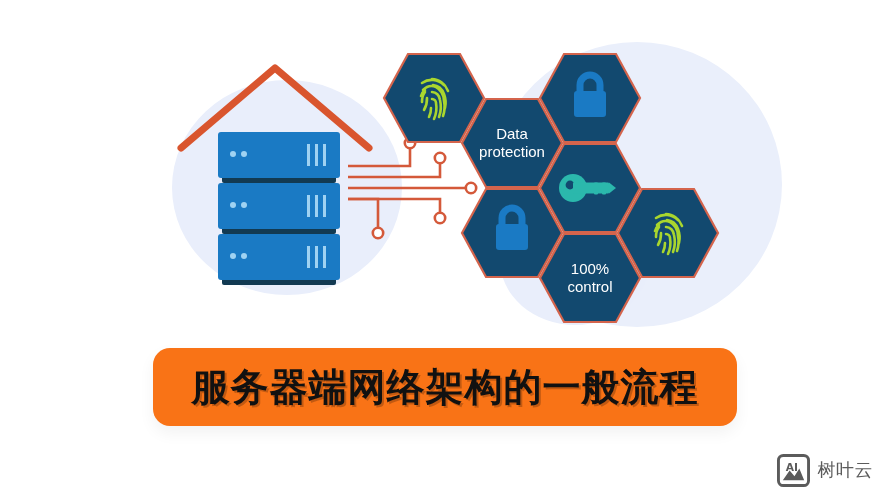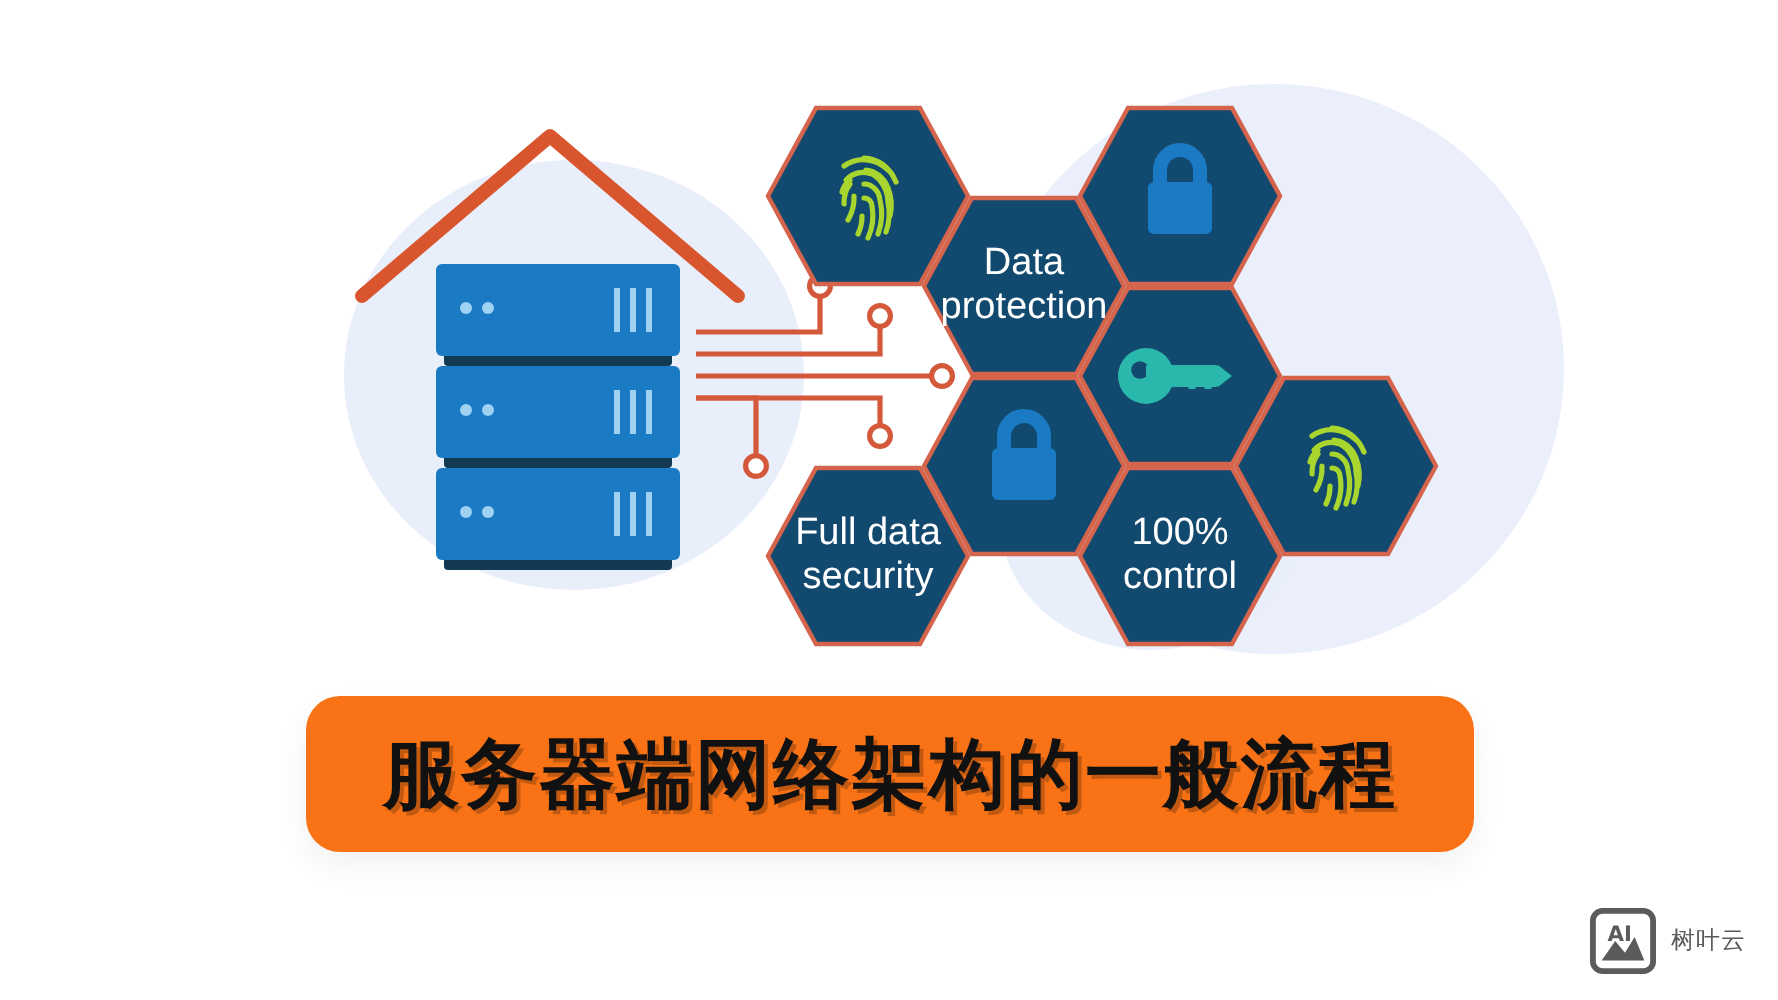--- a/index.html
+++ b/index.html
@@ -44,21 +44,21 @@
 
   
   #circuit{position:absolute;left:348px;top:132px;width:130px;height:110px;}
 
   
   #hive{position:absolute;left:382px;top:52px;width:320px;height:270px;}
   .hex{position:absolute;width:104px;height:92px;}
   .hex-label{
     position:absolute;inset:0;display:flex;flex-direction:column;
     align-items:center;justify-content:center;
-    color:#ffffff;font-size:19px;line-height:1.18;text-align:center;
+    color:#ffffff;font-size:15px;line-height:1.18;text-align:center;
     pointer-events:none;
   }
   .hex-label span{display:block;}
 
   
   #banner{
     position:absolute;left:153px;top:348px;width:584px;height:78px;
     background:#f97316;border-radius:17px;
     box-shadow:0 7px 16px rgba(0,0,0,.055);
     display:flex;align-items:center;justify-content:center;
@@ -70,21 +70,21 @@
     white-space:nowrap;
   }
 
   
   #watermark{
     position:absolute;right:16px;bottom:12px;height:36px;
     display:flex;align-items:center;gap:8px;
   }
   #wm-icon{width:33px;height:33px;display:block;}
   #wm-text{
-    color:#5b5b5b;font-size:12px;font-weight:500;
+    color:#5b5b5b;font-size:18px;font-weight:500;
     font-family:"DejaVu Sans","Liberation Sans",sans-serif;
     letter-spacing:.5px;
   }
 </style>
 </head>
 <body>
 
 <div id="stage">
 
   <div class="blob" id="blob-left"></div>
@@ -226,29 +226,20 @@
           <path d="M-13,-2 a10,11 0 0 1 4,-6"></path>
           <path d="M-2,-6 a8,9 0 0 1 8,8 a25,27 0 0 1 -1,17"></path>
           <path d="M-12,4 a14,15 0 0 1 3,-10"></path>
           <path d="M-10,12 a22,22 0 0 0 3,-12"></path>
           <path d="M-2,1 a4,4 0 0 1 4,4 a27,27 0 0 1 -2,16"></path>
           <path d="M-5,19 a20,20 0 0 0 2,-9"></path>
         </g>
       </svg>
     </div>
 
-    <div class="hex" style="left:0px;top:180px;">
-      <svg viewBox="0 0 104 92" width="104" height="92">
-        <polygon points="26,2 78,2 102,46 78,90 26,90 2,46" fill="#12496f" stroke="#d4644c" stroke-width="2.2"></polygon>
-      </svg>
-      <div class="hex-label">
-        <span>Full data</span>
-        <span>security</span>
-      </div>
-    </div>
 
     <div class="hex" style="left:156px;top:180px;">
       <svg viewBox="0 0 104 92" width="104" height="92">
         <polygon points="26,2 78,2 102,46 78,90 26,90 2,46" fill="#12496f" stroke="#d4644c" stroke-width="2.2"></polygon>
       </svg>
       <div class="hex-label">
         <span>100%</span>
         <span>control</span>
       </div>
     </div>

